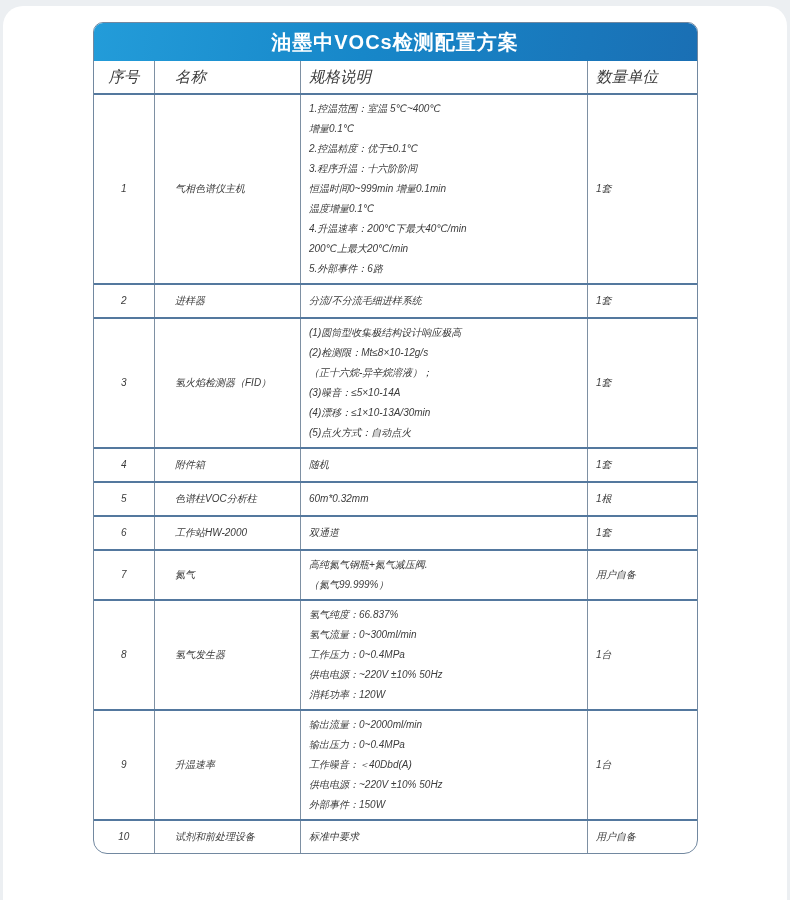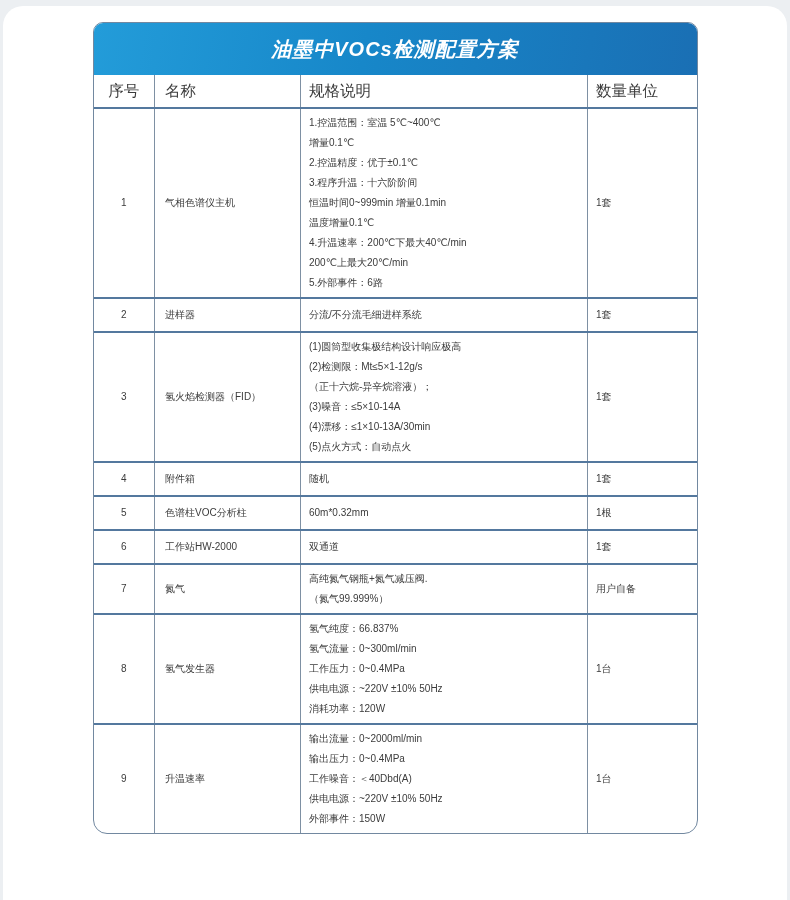--- a/index.html
+++ b/index.html
@@ -24,49 +24,50 @@
   }
   .card {
     width:605px;
     margin:0 auto;
     border:1px solid var(--cardBorder);
     border-radius:10px 10px 14px 14px;
     overflow:hidden;
     background:#ffffff;
   }
   .title-bar {
-    height:52px;
+    height:38px;
     background:linear-gradient(100deg, var(--hg1) 0%, #1787c9 45%, var(--hg2) 100%);
-    display:flex; align-items:center; justify-content:center;font-style:italic;
+    display:flex; align-items:center; justify-content:center;
   }
   .title-text {
     color:#ffffff; font-size:20px; font-weight:bold; letter-spacing:1px;
   }
   table {
     width:100%; border-collapse:collapse; table-layout:fixed;
   }
   col.w-no   { width:61px; }
   col.w-name { width:146px; }
   col.w-spec { width:287px; }
   col.w-qty  { width:111px; }
   th, td {
     border-right:1px solid var(--lineLight);
     border-bottom:2px solid var(--line);
     vertical-align:middle;
     line-height:20px;
+    font-style:italic;
   }
   th:last-child, td:last-child { border-right:none; }
   tbody tr:last-child td { border-bottom:none; }
   th {
     font-weight:normal; text-align:left;
     font-size:15.5px; padding:3px 8px; height:26px;
   }
   td { font-size:10px; }
   .c-no   { text-align:center; padding:6px 2px; }
-  .c-name { padding:6px 8px 6px 10px; }
+  .c-name { padding:6px 8px 6px 20px; }
   .c-spec { padding:4px 8px; }
   .c-qty  { padding:1px 8px; }
   .spec-line { line-height:20px; white-space:nowrap; }
 </style>
 </head>
 <body>
 
 <div class="page">
   <div class="card">
     <div class="title-bar">
@@ -112,21 +113,21 @@
               <div class="spec-line">分流/不分流毛细进样系统</div>
             </td>
     <td class="c-qty">1套</td>
   </tr>
 
   <tr>
     <td class="c-no">3</td>
     <td class="c-name">氢火焰检测器（FID）</td>
     <td class="c-spec">
               <div class="spec-line">(1)圆筒型收集极结构设计响应极高</div>
-              <div class="spec-line">(2)检测限：Mt≤5×1-12g/s</div>
+              <div class="spec-line">(2)检测限：Mt≤8×10-12g/s</div>
               <div class="spec-line">（正十六烷-异辛烷溶液）；</div>
               <div class="spec-line">(3)噪音：≤5×10-14A</div>
               <div class="spec-line">(4)漂移：≤1×10-13A/30min</div>
               <div class="spec-line">(5)点火方式：自动点火</div>
             </td>
     <td class="c-qty">1套</td>
   </tr>
 
   <tr>
     <td class="c-no">4</td>
@@ -184,17 +185,25 @@
     <td class="c-spec">
               <div class="spec-line">输出流量：0~2000ml/min</div>
               <div class="spec-line">输出压力：0~0.4MPa</div>
               <div class="spec-line">工作噪音：＜40Dbd(A)</div>
               <div class="spec-line">供电电源：~220V ±10% 50Hz</div>
               <div class="spec-line">外部事件：150W</div>
             </td>
     <td class="c-qty">1台</td>
   </tr>
 
+  <tr>
+    <td class="c-no">10</td>
+    <td class="c-name">试剂和前处理设备</td>
+    <td class="c-spec">
+              <div class="spec-line">标准中要求</div>
+            </td>
+    <td class="c-qty">用户自备</td>
+  </tr>
 
 </tbody>
     </table>
   </div>
 </div>
 
 </body></html>

